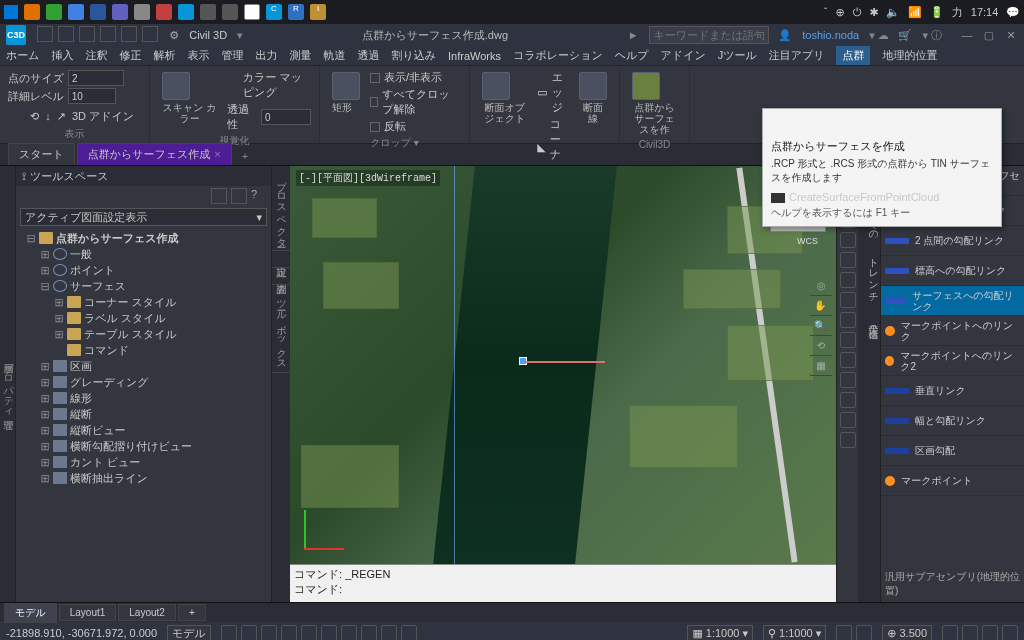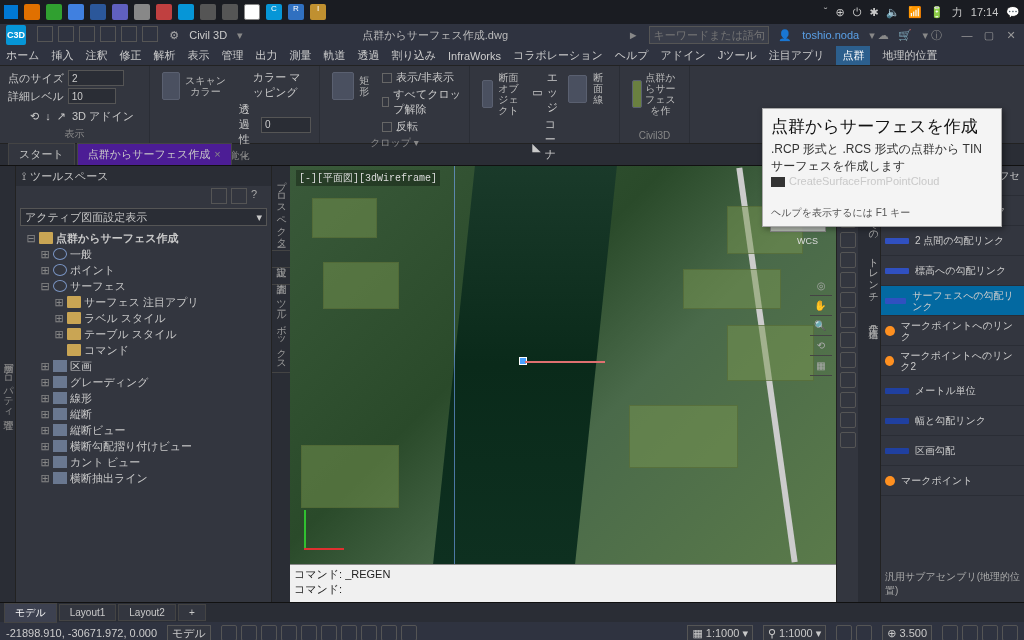--- a/index.html
+++ b/index.html
@@ -16,21 +16,21 @@
 .titlebar .user { color:#5aa0e6; font-size:11px; }
 .win-ctrls { display:flex; gap:8px; margin-left:8px; }
 .win-ctrls span { width:14px; height:14px; display:inline-flex; align-items:center; justify-content:center; color:#999; }
 .menubar { height:20px; background:#2f3340; display:flex; align-items:center; padding:0 6px; gap:12px; border-bottom:1px solid #222; }
 .menubar span { font-size:11px; color:#ccc; }
 .menubar .active { background:#2c5f8d; padding:2px 6px; color:#fff; }
 .ribbon { height:78px; background:#33363f; display:flex; border-bottom:1px solid #222; }
 .ribbon-panel { border-right:1px solid #2a2d35; padding:4px 8px 2px 8px; display:flex; flex-direction:column; justify-content:space-between; }
 .ribbon-panel .panel-body { display:flex; gap:6px; align-items:flex-start; flex:1; }
 .ribbon-panel .panel-title { font-size:10px; color:#888; text-align:center; padding-top:2px; }
-.big-btn { display:flex; align-items:center; gap:2px; padding:2px 4px; }
+.big-btn { display:flex; flex-direction:column; align-items:flex-start; gap:2px; padding:2px 4px; }
 .big-btn .bicon { width:28px; height:28px; background:#4a5060; border:1px solid #5a6070; border-radius:2px; }
 .big-btn .blabel { font-size:10px; color:#bbb; text-align:center; line-height:1.1; }
 .ribbon-row { display:flex; flex-direction:column; gap:2px; }
 .ribbon-row .rline { display:flex; align-items:center; gap:4px; font-size:10px; color:#aaa; }
 .rline .chk { width:10px; height:10px; border:1px solid #666; }
 .small-input { background:#2a2d35; border:1px solid #555; color:#ccc; height:16px; padding:0 3px; font-size:10px;}
 .doc-tabs { height:22px; background:#2a2d35; display:flex; align-items:flex-end; padding-left:8px; gap:2px; border-bottom:1px solid #111;}
 .doc-tab { background:#33363f; padding:3px 10px; font-size:11px; color:#ccc; border:1px solid #444; border-bottom:none; }
 .doc-tab.active { background:#4c1d95; color:#fff; }
 .doc-tab .close { color:#888; margin-left:4px; }
@@ -64,23 +64,23 @@
 .right-sidebar { width:22px; background:#33363f; display:flex; flex-direction:column; align-items:center; padding-top:6px; gap:4px; border-left:1px solid #222;}
 .right-sidebar span { width:16px; height:16px; border:1px solid #555; border-radius:2px; }
 .right-cat { width:22px; background:#2a2d35; writing-mode:vertical-rl; text-align:center; font-size:10px; color:#aaa; padding:4px 0;}
 .tool-palette { width:144px; background:#33363f; border-left:1px solid #222; display:flex; flex-direction:column;}
 .tp-item { display:flex; align-items:center; gap:6px; height:30px; padding:0 4px; border-bottom:1px solid #2a2d35;}
 .tp-item .swatch { width:24px; height:6px; border-radius:1px; }
 .tp-item .dot { width:10px; height:10px; border-radius:50%; }
 .tp-item span.label { font-size:10px; color:#ccc; line-height:1.1;}
 .tp-footer { font-size:10px; color:#aaa; padding:4px; }
 .tooltip { position:absolute; background:#f4f4f4; border:1px solid #aaa; color:#222; padding:6px 8px; width:240px; box-shadow:2px 2px 6px rgba(0,0,0,.4); z-index:50;}
-.tooltip .tt-title { font-size:17px; color:#111; margin-bottom:3px;}
-.tooltip .tt-desc { font-size:12px; color:#333; margin-bottom:0;}
-.tooltip .tt-cmd { font-size:10px; color:#333; display:flex; align-items:flex-end; gap:4px; margin-bottom:19px;}
+.tooltip .tt-title { font-size:11px; color:#111; margin-bottom:3px;margin-top:24px;}
+.tooltip .tt-desc { font-size:10px; color:#333; margin-bottom:6px;}
+.tooltip .tt-cmd { font-size:10px; color:#333; display:flex; align-items:flex-end; gap:4px; margin-bottom:3px;}
 .tooltip .tt-cmd .cicon{ width:14px; height:10px; background:#333; }
 .tooltip .tt-help { font-size:10px; color:#555;}
 .layout-tabs { height:20px; background:#2a2d35; display:flex; align-items:center; padding:0 4px; gap:2px; border-top:1px solid #111;}
 .layout-tab { background:#33363f; padding:2px 10px; font-size:10px; border:1px solid #444;}
 .layout-tab.active { background:#3d4150; color:#fff;}
 .statusbar { height:22px; background:#2f3340; display:flex; align-items:center; padding:0 6px; gap:10px; font-size:10px; color:#bbb;}
 .statusbar .coords { color:#ccc; }
 .statusbar .sb-icons { display:flex; gap:4px; align-items:center; }
 .statusbar .sb-icons span { width:16px; height:16px; border:1px solid #555; border-radius:2px; display:inline-block;}
 .statusbar .sb-sel{ background:#33363f; border:1px solid #555; padding:0 4px; height:16px; display:inline-flex; align-items:center; gap:3px;}
@@ -320,21 +320,21 @@
           <span>ポイント</span>
         </div>
         <div class="tree-row" style="padding-left: 20px;">
           <span class="exp">⊟</span>
           <span class="ticon ic-node"></span>
           <span>サーフェス</span>
         </div>
         <div class="tree-row" style="padding-left: 34px;">
           <span class="exp">⊞</span>
           <span class="ticon ic-folder"></span>
-          <span>サーフェス 注目アプリ</span>
+          <span>コーナー スタイル</span>
         </div>
         <div class="tree-row" style="padding-left: 34px;">
           <span class="exp">⊞</span>
           <span class="ticon ic-folder"></span>
           <span>ラベル スタイル</span>
         </div>
         <div class="tree-row" style="padding-left: 34px;">
           <span class="exp">⊞</span>
           <span class="ticon ic-folder"></span>
           <span>テーブル スタイル</span>
@@ -483,21 +483,21 @@
         <div class="tp-item">
           <span class="dot" style="background: rgb(255, 144, 32);"></span>
           <span class="label">マークポイントへのリンク</span>
         </div>
         <div class="tp-item">
           <span class="dot" style="background: rgb(255, 144, 32);"></span>
           <span class="label">マークポイントへのリンク2</span>
         </div>
         <div class="tp-item">
           <span class="swatch" style="background: rgb(32, 64, 160);"></span>
-          <span class="label">メートル単位</span>
+          <span class="label">垂直リンク</span>
         </div>
         <div class="tp-item">
           <span class="swatch" style="background: rgb(32, 64, 160);"></span>
           <span class="label">幅と勾配リンク</span>
         </div>
         <div class="tp-item">
           <span class="swatch" style="background: rgb(32, 64, 160);"></span>
           <span class="label">区画勾配</span>
         </div>
         <div class="tp-item">

